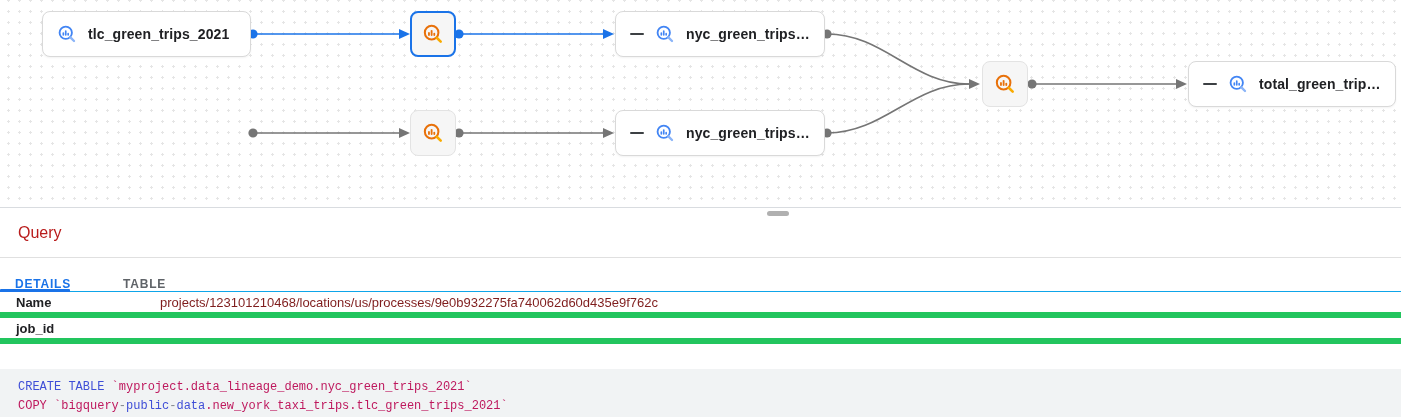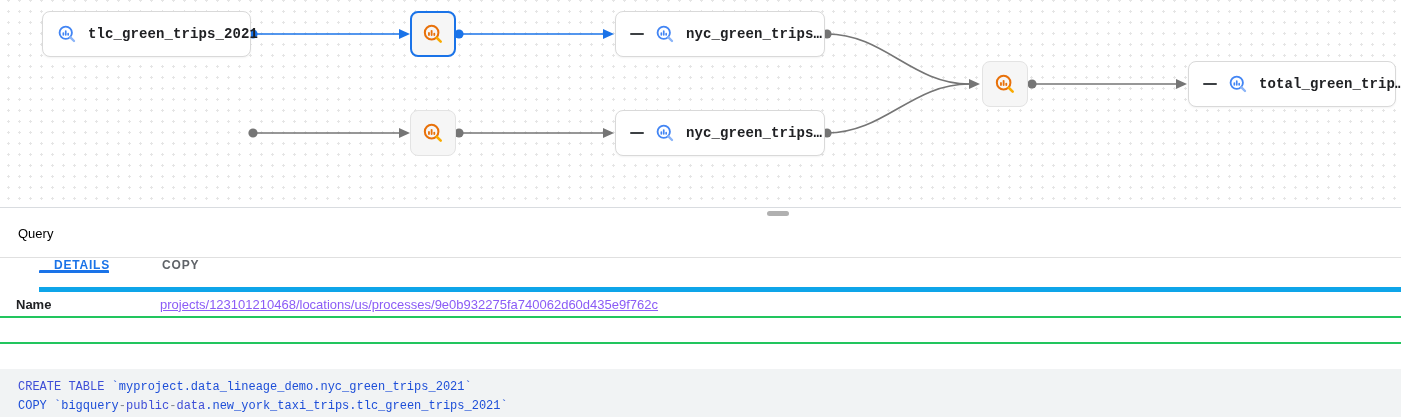--- a/index.html
+++ b/index.html
@@ -18,21 +18,21 @@
   .edges { position:absolute; left:0; top:0; }
   .edges line, .edges path { fill:none; stroke-width:1.6; }
 
   .table-node {
     position:absolute; height:46px; background:#fff;
     border:1px solid #d9d9d9; border-radius:8px;
     display:flex; align-items:center; gap:11px; padding:0 14px;
     font-size:14px; font-weight:bold; color:#202124; letter-spacing:.1px;
     box-shadow:0 1px 2px rgba(0,0,0,.05); cursor:pointer; z-index:2;
   }
-  .node-label { white-space:nowrap;font-family:Liberation Mono, monospace; }
+  .node-label { white-space:nowrap; }
   .process-node {
     position:absolute; width:46px; height:46px; background:#f6f6f6;
     border:1px solid #e3e3e3; border-radius:8px;
     display:flex; align-items:center; justify-content:center;
     cursor:pointer; z-index:2;
   }
   .process-node.selected { border:2px solid #1a73e8; }
   .bq-icon { display:flex; align-items:center; }
   .minus-icon { display:flex; align-items:center; width:14px; cursor:pointer; }
   .minus-icon i { display:block; width:14px; height:2px; background:#3c4043; border-radius:1px; }
@@ -41,42 +41,42 @@
   .resize-handle {
     position:absolute; left:767px; top:211px; width:22px; height:5px;
     background:#b0b0b0; border-radius:3px; cursor:row-resize; z-index:3;
   }
 
   
   .panel { position:absolute; left:0; top:209px; right:0; bottom:0;
            background:#fff; display:flex; flex-direction:column; }
   .panel-title-row { height:49px; flex:none; display:flex; align-items:center;
                      padding-left:18px; border-bottom:1px solid #e0e0e0; }
-  .panel-title { font-size:13px; color:#000000; }
-  .tabs-row { height:34px; flex:none; display:flex; align-items:flex-start;
-              border-bottom:5px solid #0ea5e9;margin-left:39px; }
+  .panel-title { font-size:16px; color:#b91c1c; }
+  .tabs-row { height:34px; flex:none; display:flex; align-items:flex-end;
+              border-bottom:1px solid #0ea5e9; }
   .tab { display:flex; align-items:center; font-size:12px; font-weight:bold;
          letter-spacing:.8px; color:#5f6368; cursor:pointer; position:relative; }
   .tab-details { padding:0 36px 0 15px; color:#1a73e8; }
   .tab-runs { padding:0 20px 0 16px; }
   .tab-underline { position:absolute; left:0; bottom:-1px; width:70px; height:3px;
                    background:#1a73e8; border-radius:1px 1px 0 0; }
   .detail-row { height:26px; flex:none; display:flex; align-items:center;
-                border-bottom:2px solid #22c55e; font-size:13px; }
+                border-bottom:6px solid #22c55e; font-size:13px; }
   .detail-label { width:160px; flex:none; padding-left:16px; font-weight:bold; color:#202124; }
-  .detail-value { color:#8b5cf6; white-space:nowrap;text-decoration:underline; }
+  .detail-value { color:#7f1d1d; white-space:nowrap; }
 
   
   .code-block { flex:1; margin-top:25px; background:#f1f3f4;
                 padding:9px 18px 0 18px; overflow:hidden;
                 font-family:"Liberation Mono","DejaVu Sans Mono",monospace;
                 font-size:12px; line-height:19px; white-space:pre; color:#202124; }
   .tok-keyword { color:#3f4ed7;margin-top:30px; }
   .tok-operator { color:#80868b; }
-  .tok-plain { color:#1d4ed8; }
+  .tok-plain { color:#be185d; }
 </style>
 </head>
 <body>
 
 <div class="stage">
 
   <div class="canvas">
 
     <svg class="edges" width="1401" height="208">
 
@@ -223,27 +223,28 @@
     <div class="panel-title-row">
       <span class="panel-title">Query</span>
     </div>
 
     <div class="tabs-row">
       <div class="tab tab-details">
         <span>DETAILS</span>
         <div class="tab-underline"></div>
       </div>
       <div class="tab tab-runs">
-        <span>COPY</span>
+        <span>TABLE</span>
       </div>
     </div>
 
     <div class="detail-row">
       <span class="detail-label">Name</span>
       <span class="detail-value">projects/123101210468/locations/us/processes/9e0b932275fa740062d60d435e9f762c</span>
     </div>
     <div class="detail-row">
+      <span class="detail-label">job_id</span>
     </div>
 
     <div class="code-block"><div><span class="tok-keyword">CREATE TABLE</span><span class="tok-plain"> `myproject.data_lineage_demo.nyc_green_trips_2021`</span></div><div><span class="tok-plain">COPY `bigquery</span><span class="tok-operator">-</span><span class="tok-keyword">public</span><span class="tok-operator">-</span><span class="tok-keyword">data</span><span class="tok-plain">.new_york_taxi_trips.tlc_green_trips_2021`</span></div></div>
 
   </div>
 </div>
 
 </body></html>

